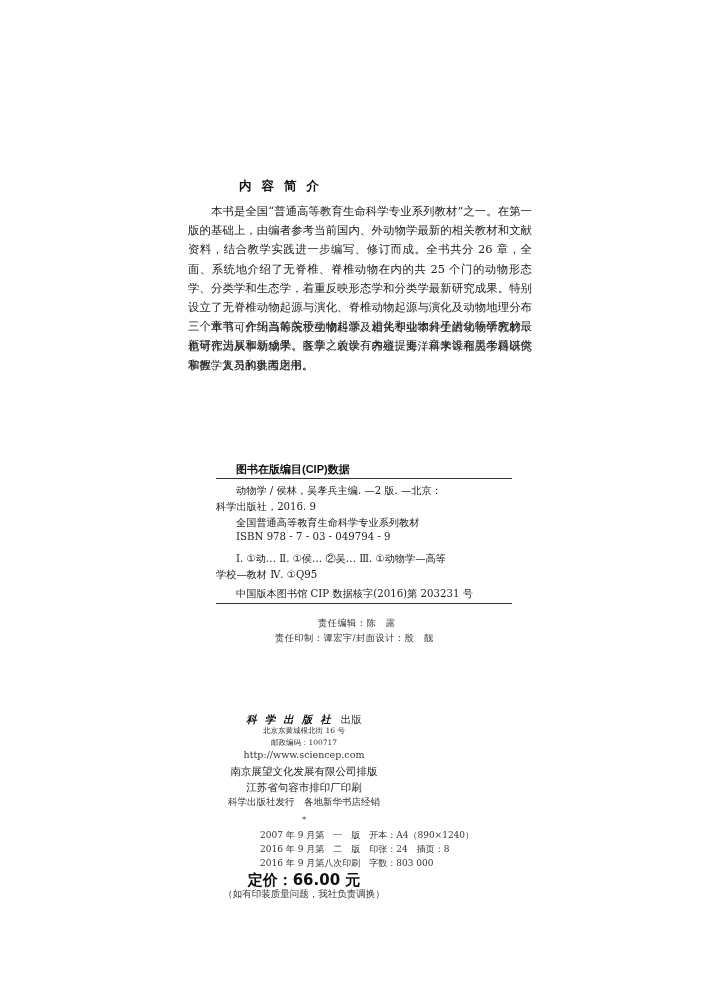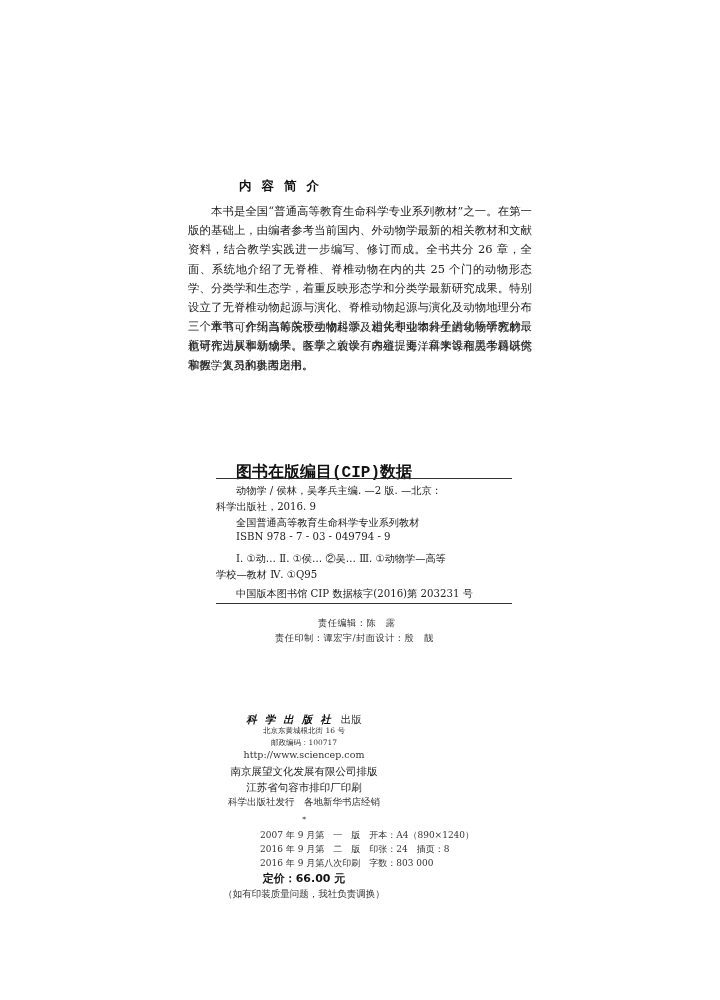--- a/index.html
+++ b/index.html
@@ -38,23 +38,23 @@
       white-space: normal;
       word-break: break-all;
     }
     .para .indent { display: inline-block; width: 23px; }
     .para1 { top: 202px; }
     .para2 { top: 318px; }
 
     
     .cip-heading {
       left: 236px; top: 462px;
-      font-family: Liberation Mono, monospace;
+      font-family: Liberation Sans, sans-serif;
       font-weight: bold;
-      font-size: 16px;
+      font-size: 11px;
       color: #111;
     }
     .rule {
       position: absolute;
       left: 216px;
       width: 296px;
       height: 1px;
       background: #333;
     }
     .rule1 { top: 478px; }
@@ -97,21 +97,21 @@
       font-size: 10.5px;
       color: #222;
     }
     .edition-line {
       font-size: 9px;
       color: #333;
     }
     .price {
       font-family: "DejaVu Sans", sans-serif;
       font-weight: bold;
-      font-size: 11px;
+      font-size: 15px;
       color: #111;
     }
   </style>
 </head>
 <body>
 
 <div class="abs summary-title">内容简介</div>
 
 <div class="para para1"><span class="indent"></span><span>本书是全国“普通高等教育生命科学专业系列教材”之一。在第一版的基础上，由编者参考当前国内、外动物学最新的相关教材和文献资料，结合教学实践进一步编写、修订而成。全书共分 26 章，全面、系统地介绍了无脊椎、脊椎动物在内的共 25 个门的动物形态学、分类学和生态学，着重反映形态学和分类学最新研究成果。特别设立了无脊椎动物起源与演化、脊椎动物起源与演化及动物地理分布三个章节，介绍当前关于动物起源、进化和动物分子进化等研究的最新研究进展和新成果。各章之前设有内容提要，章末设有思考题以供掌握、复习和巩固之用。</span></div>
 

